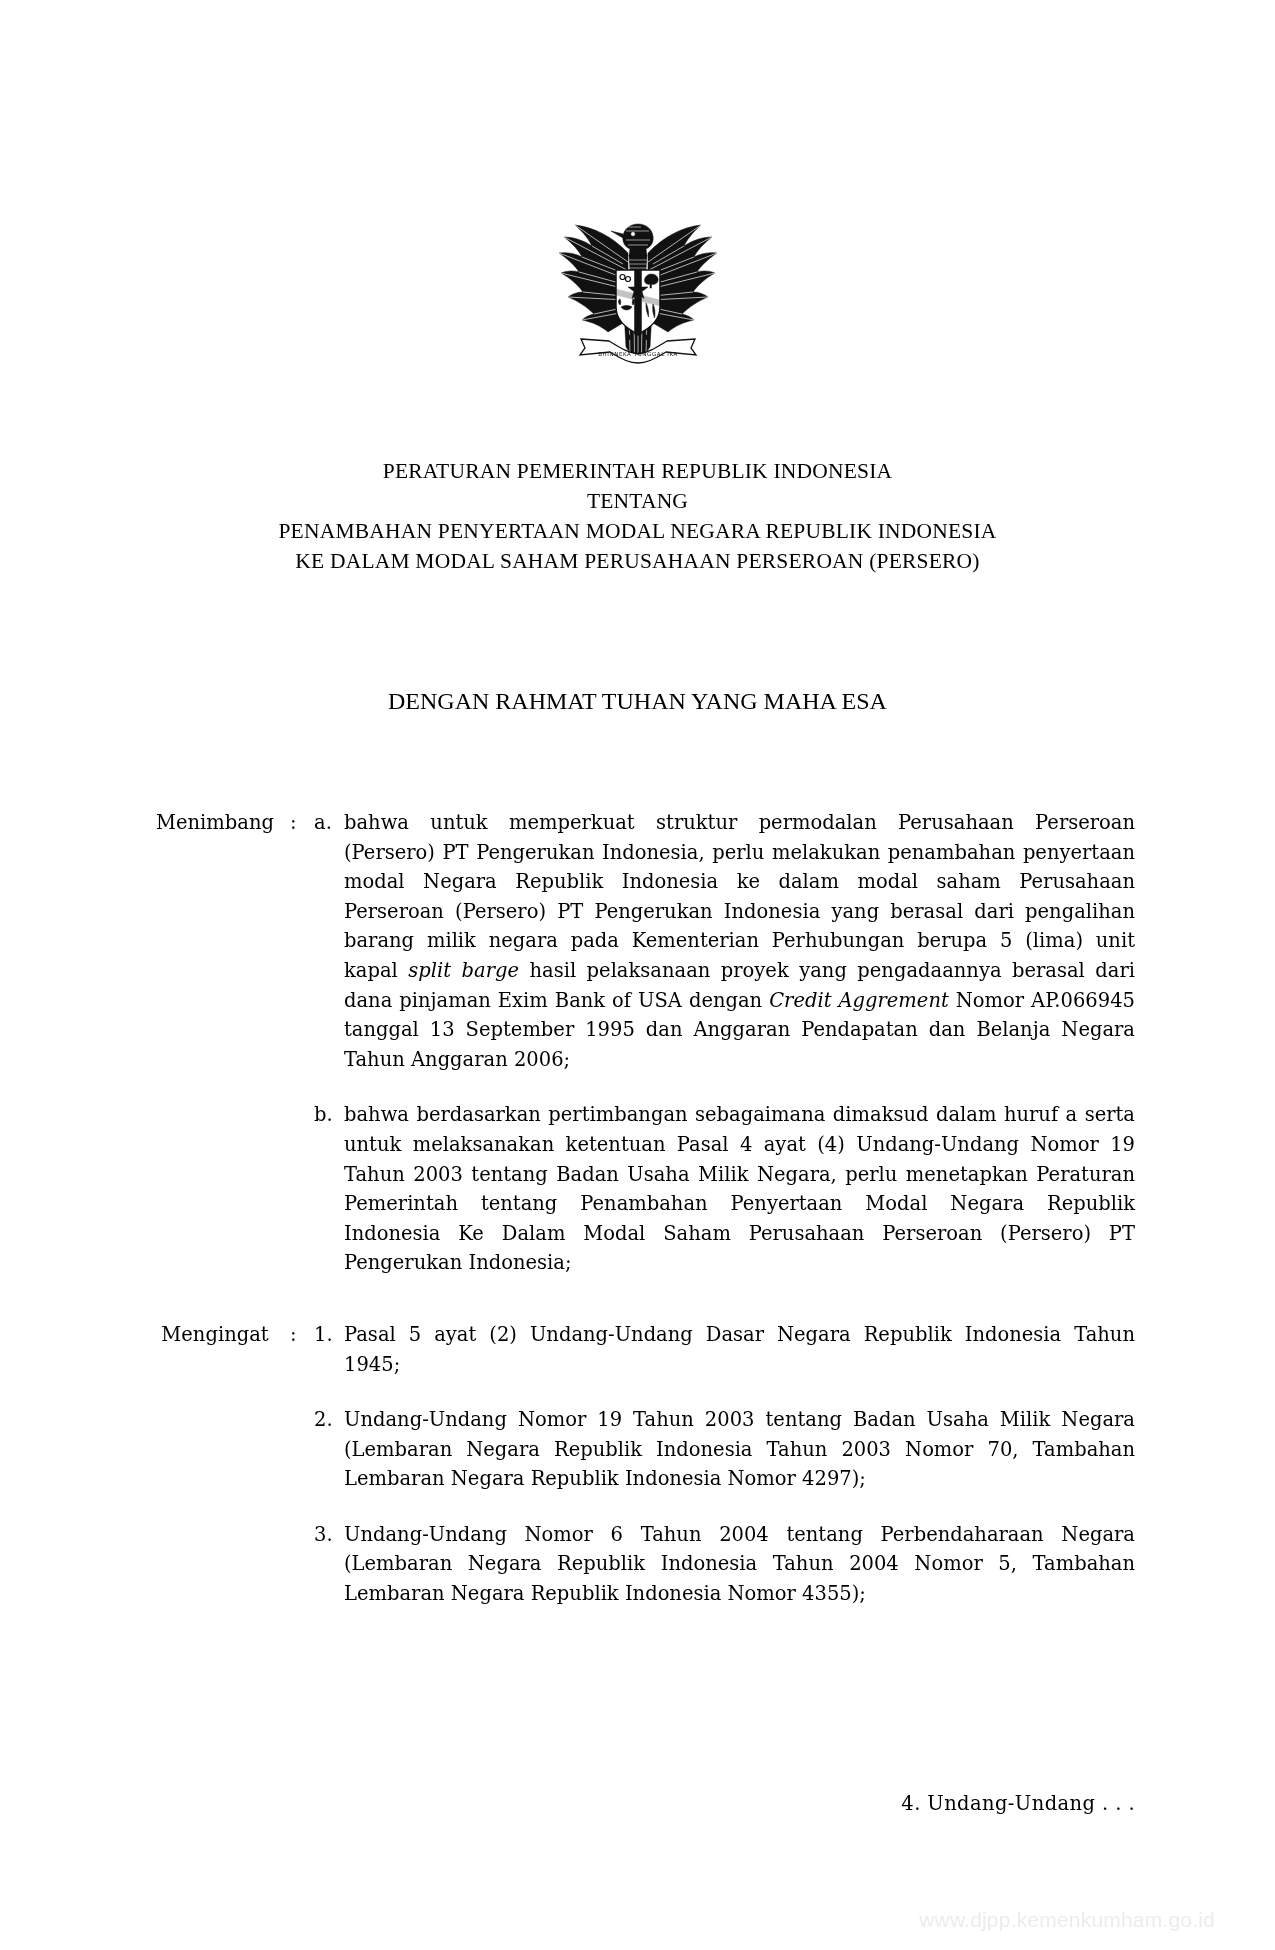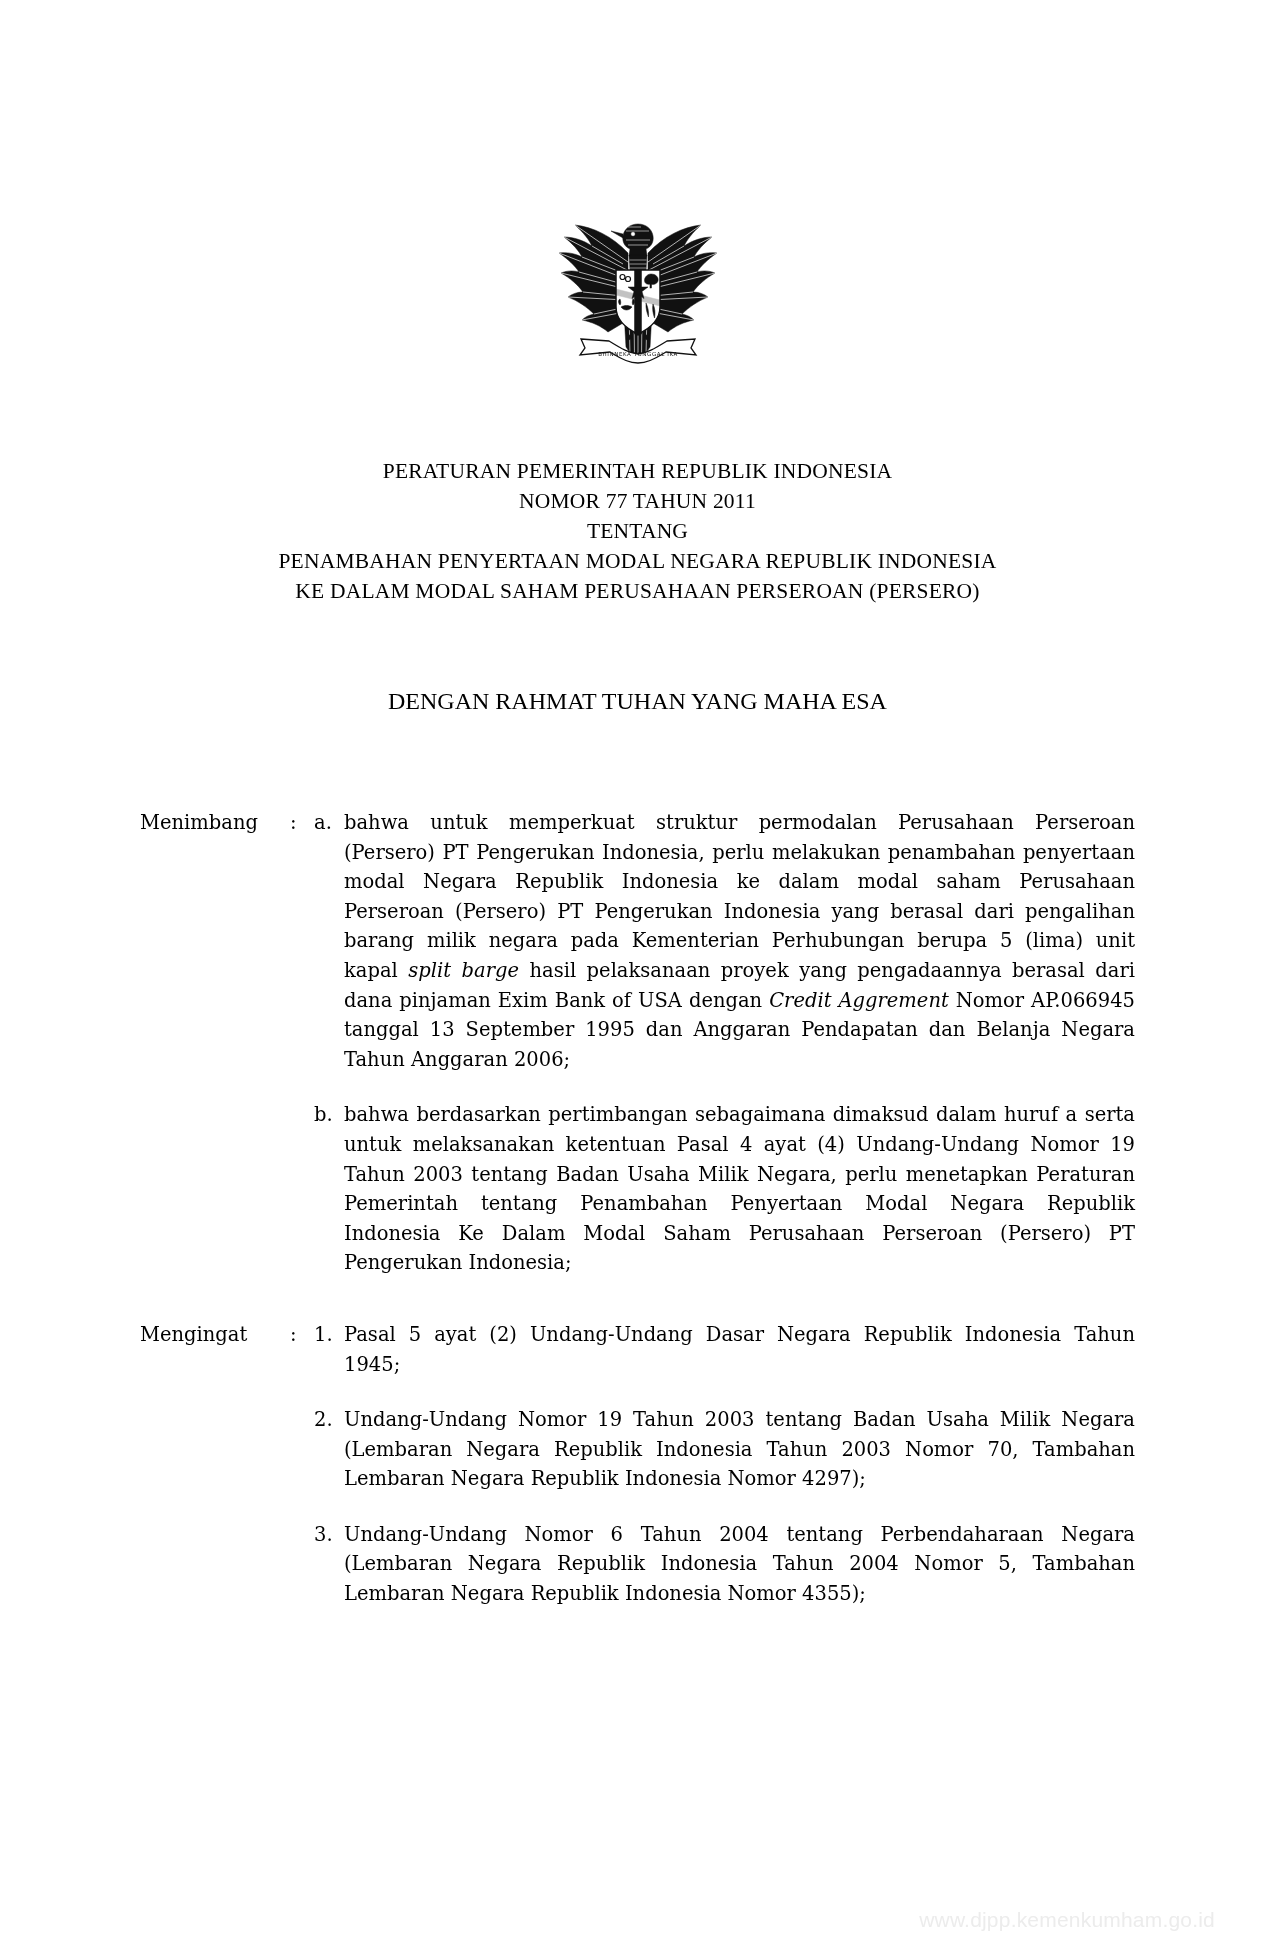--- a/index.html
+++ b/index.html
@@ -77,21 +77,21 @@
     line-height: 29.6px;
   }
 
   .clause-row {
     display: flex;
     align-items: flex-start;
   }
   .clause-label {
     width: 150px;
     flex: 0 0 150px;
-    text-align: left;
+    text-align: center;
     font-family: "DejaVu Serif", "Liberation Serif", serif;
     font-size: 19.5px;
     line-height: 29.6px;
   }
   .clause-colon {
     width: 24px;
     flex: 0 0 24px;
     text-align: left;
   }
   .clause-items {
@@ -249,21 +249,20 @@
         <path d="M194 238 L188 252 L180 246 Z"></path>
 
         <path d="M56 250 L112 254 C138 270 152 278 170 280 C188 278 202 270 228 254 L284 250 L276 268 L286 282 L226 276 C200 292 186 298 170 298 C154 298 140 292 114 276 L54 282 L64 268 Z" fill="#fff" stroke="#111" stroke-width="2.6"></path>
         <text x="170" y="284" font-family="DejaVu Sans, sans-serif" font-size="11" text-anchor="middle" fill="#111" stroke="none" letter-spacing="1.2">BHINNEKA TUNGGAL IKA</text>
       </g>
     </svg>
   </div>
 
   <div class="title-block">
     <div class="title-line">PERATURAN PEMERINTAH REPUBLIK INDONESIA</div>
-    <div class="title-line">NOMOR 77 TAHUN 2011</div>
     <div class="title-line">TENTANG</div>
     <div class="title-line">PENAMBAHAN PENYERTAAN MODAL NEGARA REPUBLIK INDONESIA</div>
     <div class="title-line">KE DALAM MODAL SAHAM PERUSAHAAN PERSEROAN (PERSERO)</div>
   </div>
 
   <div class="subtitle-block">
     <div class="subtitle-line">DENGAN RAHMAT TUHAN YANG MAHA ESA</div>
     <div class="subtitle-gap"></div>
   </div>
 
@@ -307,16 +306,17 @@
         <div class="item">
           <div class="item-marker">3.</div>
           <div class="item-text">Undang-Undang Nomor 6 Tahun 2004 tentang Perbendaharaan Negara (Lembaran Negara Republik Indonesia Tahun 2004 Nomor 5,  Tambahan Lembaran Negara Republik Indonesia Nomor 4355);</div>
         </div>
 
       </div>
     </div>
 
   </div>
 
+  <div class="continuation">4.  Undang-Undang . . .</div>
 
   <div class="watermark">www.djpp.kemenkumham.go.id</div>
 
 </div>
 
 </body></html>

